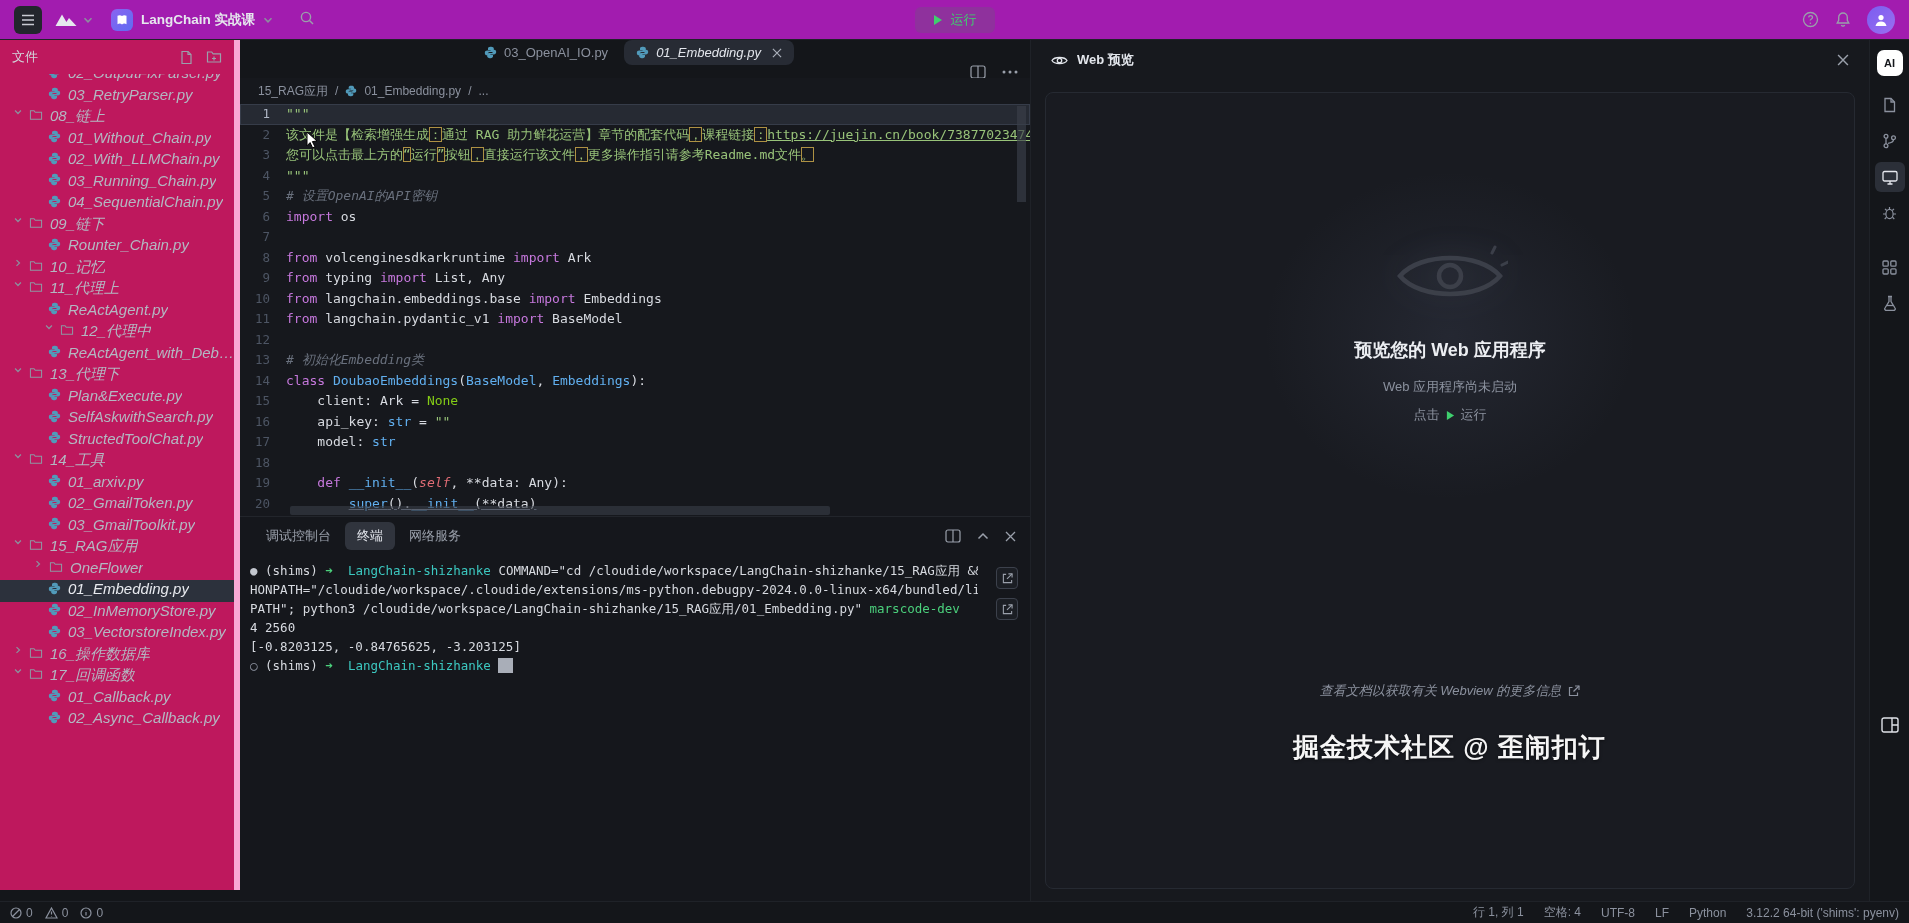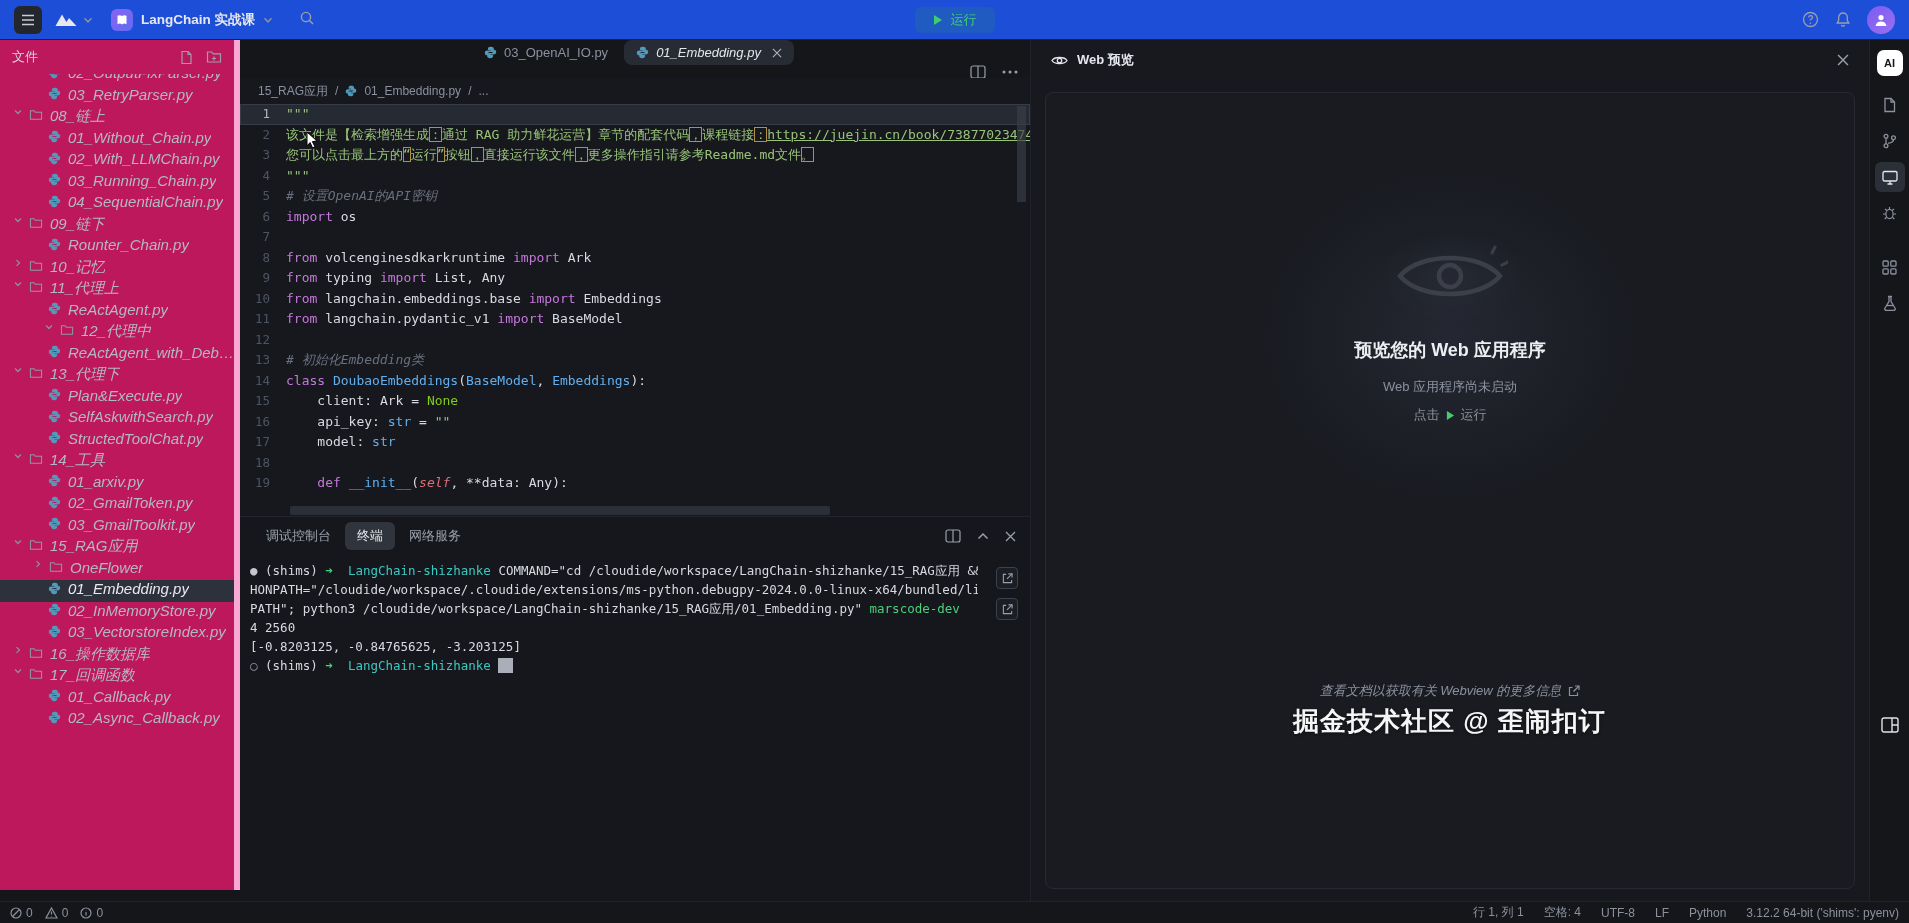--- a/index.html
+++ b/index.html
@@ -3,21 +3,21 @@
 <meta charset="utf-8">
 <style>
   * { box-sizing: border-box; }
   html,body { margin:0; padding:0; background:#0e1013; }
   body { width:1909px; height:923px; overflow:hidden; font-family:"Liberation Sans",sans-serif; }
   .app { position:relative; width:1909px; height:923px; background:#14161a; color:#c9ccd3; font-size:13px; }
   .ico { display:inline-flex; align-items:center; justify-content:center; }
   svg { display:block; }
 
   
-  .topbar { position:absolute; top:0; left:0; right:0; height:40px; background:#1d4ed8; border-bottom:1px solid #1f2228; display:flex; align-items:center; padding:0 14px; z-index:6; }
+  .topbar { position:absolute; top:0; left:0; right:0; height:40px; background:#a21caf; border-bottom:1px solid #1f2228; display:flex; align-items:center; padding:0 14px; z-index:6; }
   .menu-btn { width:28px; height:28px; border-radius:6px; background:#23262d; display:flex; align-items:center; justify-content:center; color:#c9ccd3; }
   .logo-wrap { margin-left:12px; display:flex; align-items:center; gap:5px; color:#e6e8ee; }
   .proj-wrap { margin-left:18px; display:flex; align-items:center; gap:8px; }
   .app-icon { width:22px; height:22px; border-radius:6px; background:linear-gradient(135deg,#8a63f0,#5f6cf2); display:flex; align-items:center; justify-content:center; }
   .proj-name { font-weight:bold; color:#e6e8ee; font-size:13.5px; }
   .search-btn { margin-left:26px; color:#9aa0ab; }
   .run-btn { position:absolute; left:50%; transform:translateX(-50%); top:7px; height:26px; padding:0 18px; border-radius:6px; background:rgba(46,160,67,0.16); color:#3fcf6e; display:flex; align-items:center; gap:8px; font-size:13px; cursor:pointer; }
   .topbar-right { margin-left:auto; display:flex; align-items:center; gap:16px; color:#9aa0ab; }
   .avatar { width:28px; height:28px; border-radius:50%; background:linear-gradient(135deg,#7a5df0,#9a6ff0); display:flex; align-items:center; justify-content:center; color:#fff; }
 
@@ -101,21 +101,21 @@
   .rail-bottom { position:absolute; bottom:168px; left:0; width:40px; display:flex; justify-content:center; color:#dfe2e8; }
 
   
   .statusbar { position:absolute; left:0; right:0; bottom:0; height:22px; background:#14161a; border-top:1px solid #1f2228; display:flex; align-items:center; padding:0 10px; font-size:12px; color:#8b919e; z-index:6; }
   .sb-left { display:flex; align-items:center; gap:12px; }
   .sb-prob { display:flex; align-items:center; gap:4px; cursor:pointer; }
   .sb-right { margin-left:auto; display:flex; align-items:center; gap:20px; }
   .sb-item { cursor:pointer; white-space:nowrap; }
 
   
-  .watermark { position:absolute; left:1293px; top:704px; font-size:26px; font-weight:bold; color:rgba(255,255,255,0.96); letter-spacing:1px; z-index:8; text-shadow:0 1px 3px rgba(0,0,0,0.5); }
+  .watermark { position:absolute; left:1293px; top:730px; font-size:26px; font-weight:bold; color:rgba(255,255,255,0.96); letter-spacing:1px; z-index:8; text-shadow:0 1px 3px rgba(0,0,0,0.5); }
 </style>
 </head>
 <body>
 
 <div class="app">
 
   <div class="topbar">
     <div class="menu-btn">
       <span class="ico">
         <svg width="14" height="12" viewBox="0 0 14 12" stroke="currentColor" stroke-width="1.6" fill="none">
@@ -602,20 +602,21 @@
         <div class="code-line"><span class="ln">10</span><span class="code-text"><span class="tk kw">from</span><span class="tk pln"> langchain.embeddings.base </span><span class="tk kw">import</span><span class="tk pln"> Embeddings</span></span></div>
         <div class="code-line"><span class="ln">11</span><span class="code-text"><span class="tk kw">from</span><span class="tk pln"> langchain.pydantic_v1 </span><span class="tk kw">import</span><span class="tk pln"> BaseModel</span></span></div>
         <div class="code-line"><span class="ln">12</span><span class="code-text"></span></div>
         <div class="code-line"><span class="ln">13</span><span class="code-text"><span class="tk cmt"># 初始化Embedding类</span></span></div>
         <div class="code-line"><span class="ln">14</span><span class="code-text"><span class="tk kw">class</span><span class="tk pln"> </span><span class="tk cls">DoubaoEmbeddings</span><span class="tk pln">(</span><span class="tk cls">BaseModel</span><span class="tk pln">, </span><span class="tk cls">Embeddings</span><span class="tk pln">):</span></span></div>
         <div class="code-line"><span class="ln">15</span><span class="code-text"><span class="tk pln">    client: Ark = </span><span class="tk const">None</span></span></div>
         <div class="code-line"><span class="ln">16</span><span class="code-text"><span class="tk pln">    api_key: </span><span class="tk type">str</span><span class="tk pln"> = </span><span class="tk str">""</span></span></div>
         <div class="code-line"><span class="ln">17</span><span class="code-text"><span class="tk pln">    model: </span><span class="tk type">str</span></span></div>
         <div class="code-line"><span class="ln">18</span><span class="code-text"></span></div>
         <div class="code-line"><span class="ln">19</span><span class="code-text"><span class="tk pln">    </span><span class="tk kw">def</span><span class="tk pln"> </span><span class="tk fn">__init__</span><span class="tk pln">(</span><span class="tk self">self</span><span class="tk pln">, **data: Any):</span></span></div>
+        <div class="code-line"><span class="ln">20</span><span class="code-text"><span class="tk pln">        </span><span class="tk fn u">super</span><span class="tk pln u">().</span><span class="tk fn u">__init__</span><span class="tk pln u">(**data)</span></span></div>
       </div>
   </div>
   <div class="vscroll"></div>
   <div class="hscroll"></div>
   <div class="mouse-cursor">
     <svg width="13" height="18" viewBox="0 0 13 18">
         <path d="M1 1l10 9-4.6.6 2.6 5.2-2.4 1.1-2.5-5.3L1 14.8z" fill="#fff" stroke="#000" stroke-width="1"></path>
       </svg>
   </div>
 

